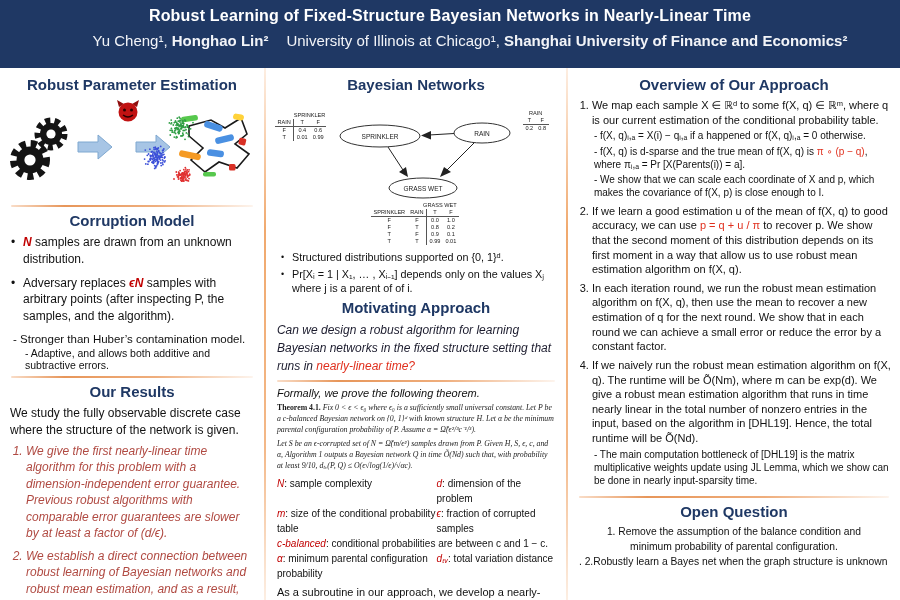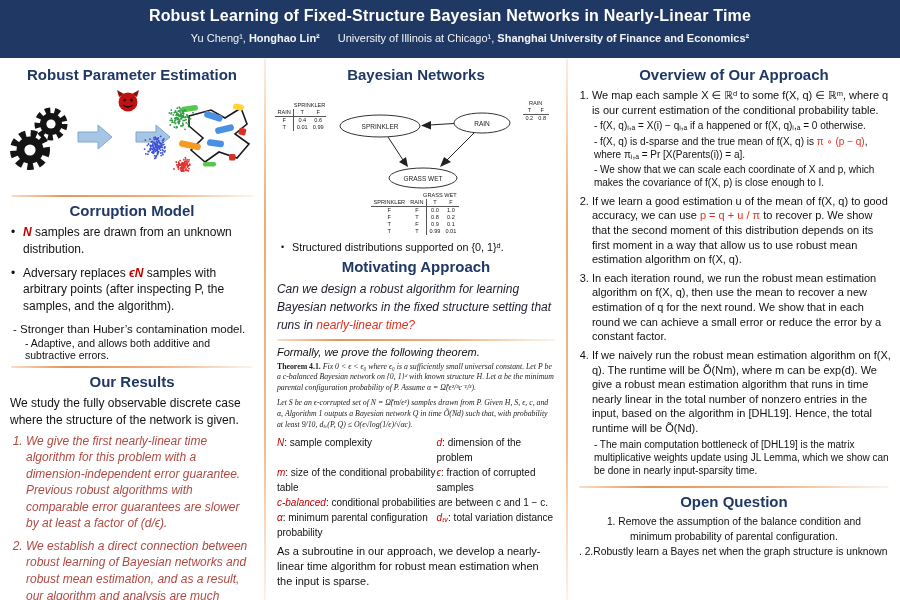--- a/index.html
+++ b/index.html
@@ -1,22 +1,22 @@
 <!DOCTYPE html>
 <html><head>
 <meta charset="utf-8">
 <style>
   * { margin:0; padding:0; box-sizing:border-box; }
   html,body { width:900px; height:600px; overflow:hidden; background:#fff; }
   .poster { width:900px; height:600px; font-family:"Liberation Sans", sans-serif; background:#fff; position:relative; }
 
   
-  .hdr { height:58px; background:#1F3864; color:#fff; text-align:center; padding-top:7px; }
+  .hdr { height:68px; background:#1F3864; color:#fff; text-align:center; padding-top:7px; }
   .hdr-title { font-size:16px; font-weight:bold; letter-spacing:.2px; }
-  .hdr-sub { font-size:11px; margin-top:7px; color:#f2f4f8;padding-left:40px; }
+  .hdr-sub { font-size:15px; margin-top:7px; color:#f2f4f8;padding-left:40px; }
   .hdr-sub .bold { font-weight:bold; }
   .hdr-gap { display:inline-block; width:18px; }
 
   
   .cols { display:flex; height:542px; }
   .col { padding:4px 9px 2px 9px; }
   .col-left { width:264px; }
   .col-mid { width:300px; }
   .col-right { width:340px; }
   .vsep { width:2px; background:linear-gradient(to bottom,#fdeee2,#f0a96e 30%,#f3b888 70%,#fdf2e9); }
@@ -571,20 +571,21 @@
               <td class="vb">0.99</td>
               <td>0.01</td>
             </tr>
           </tbody>
             </table>
         </div>
       </div>
 
       <ul class="mbul">
         <li>Structured distributions supported on {0, 1}ᵈ.</li>
+        <li>Pr[Xᵢ = 1 | X₁, … , Xᵢ₋₁] depends only on the values Xⱼ where j is a parent of of i.</li>
       </ul>
 
       <h2 class="sec" style="margin-top:3px;">Motivating Approach</h2>
       <div class="question">
         <span>Can we design a robust algorithm for learning Bayesian networks in the fixed structure setting that runs in </span><span class="qred">nearly-linear time?</span>
       </div>
 
       <div class="divider"></div>
 
       <div class="formally">Formally, we prove the following theorem.</div>

